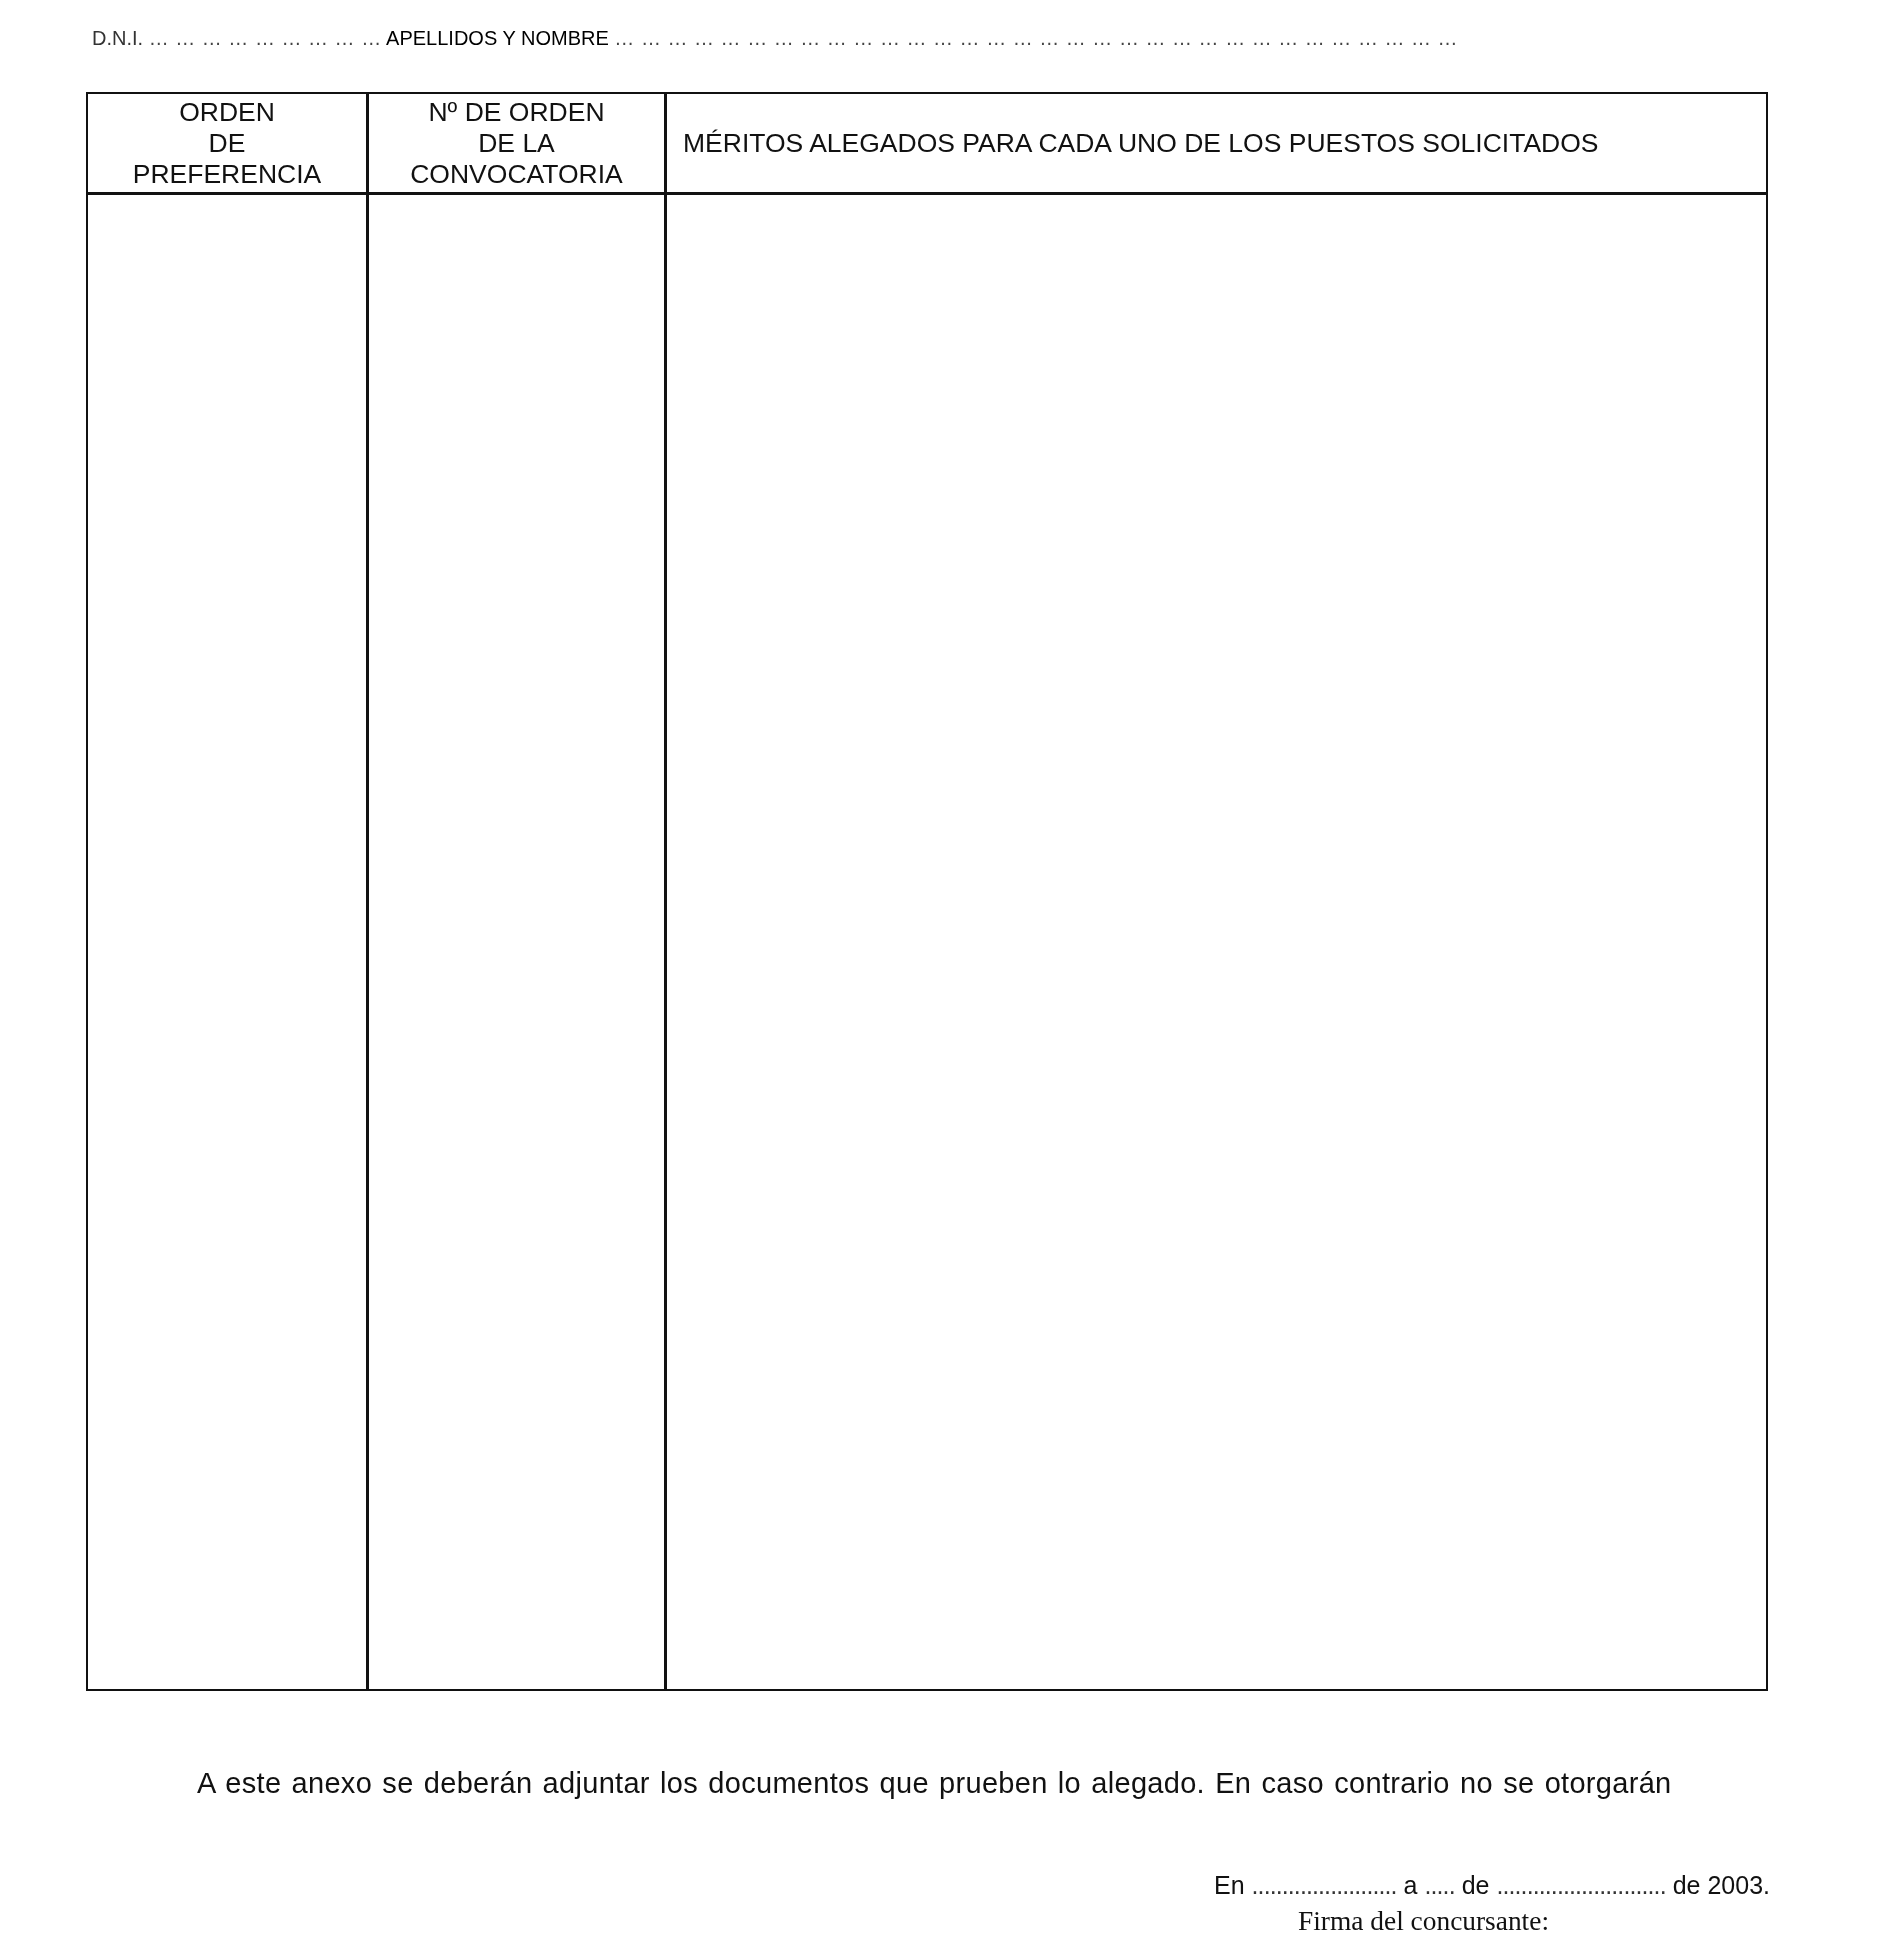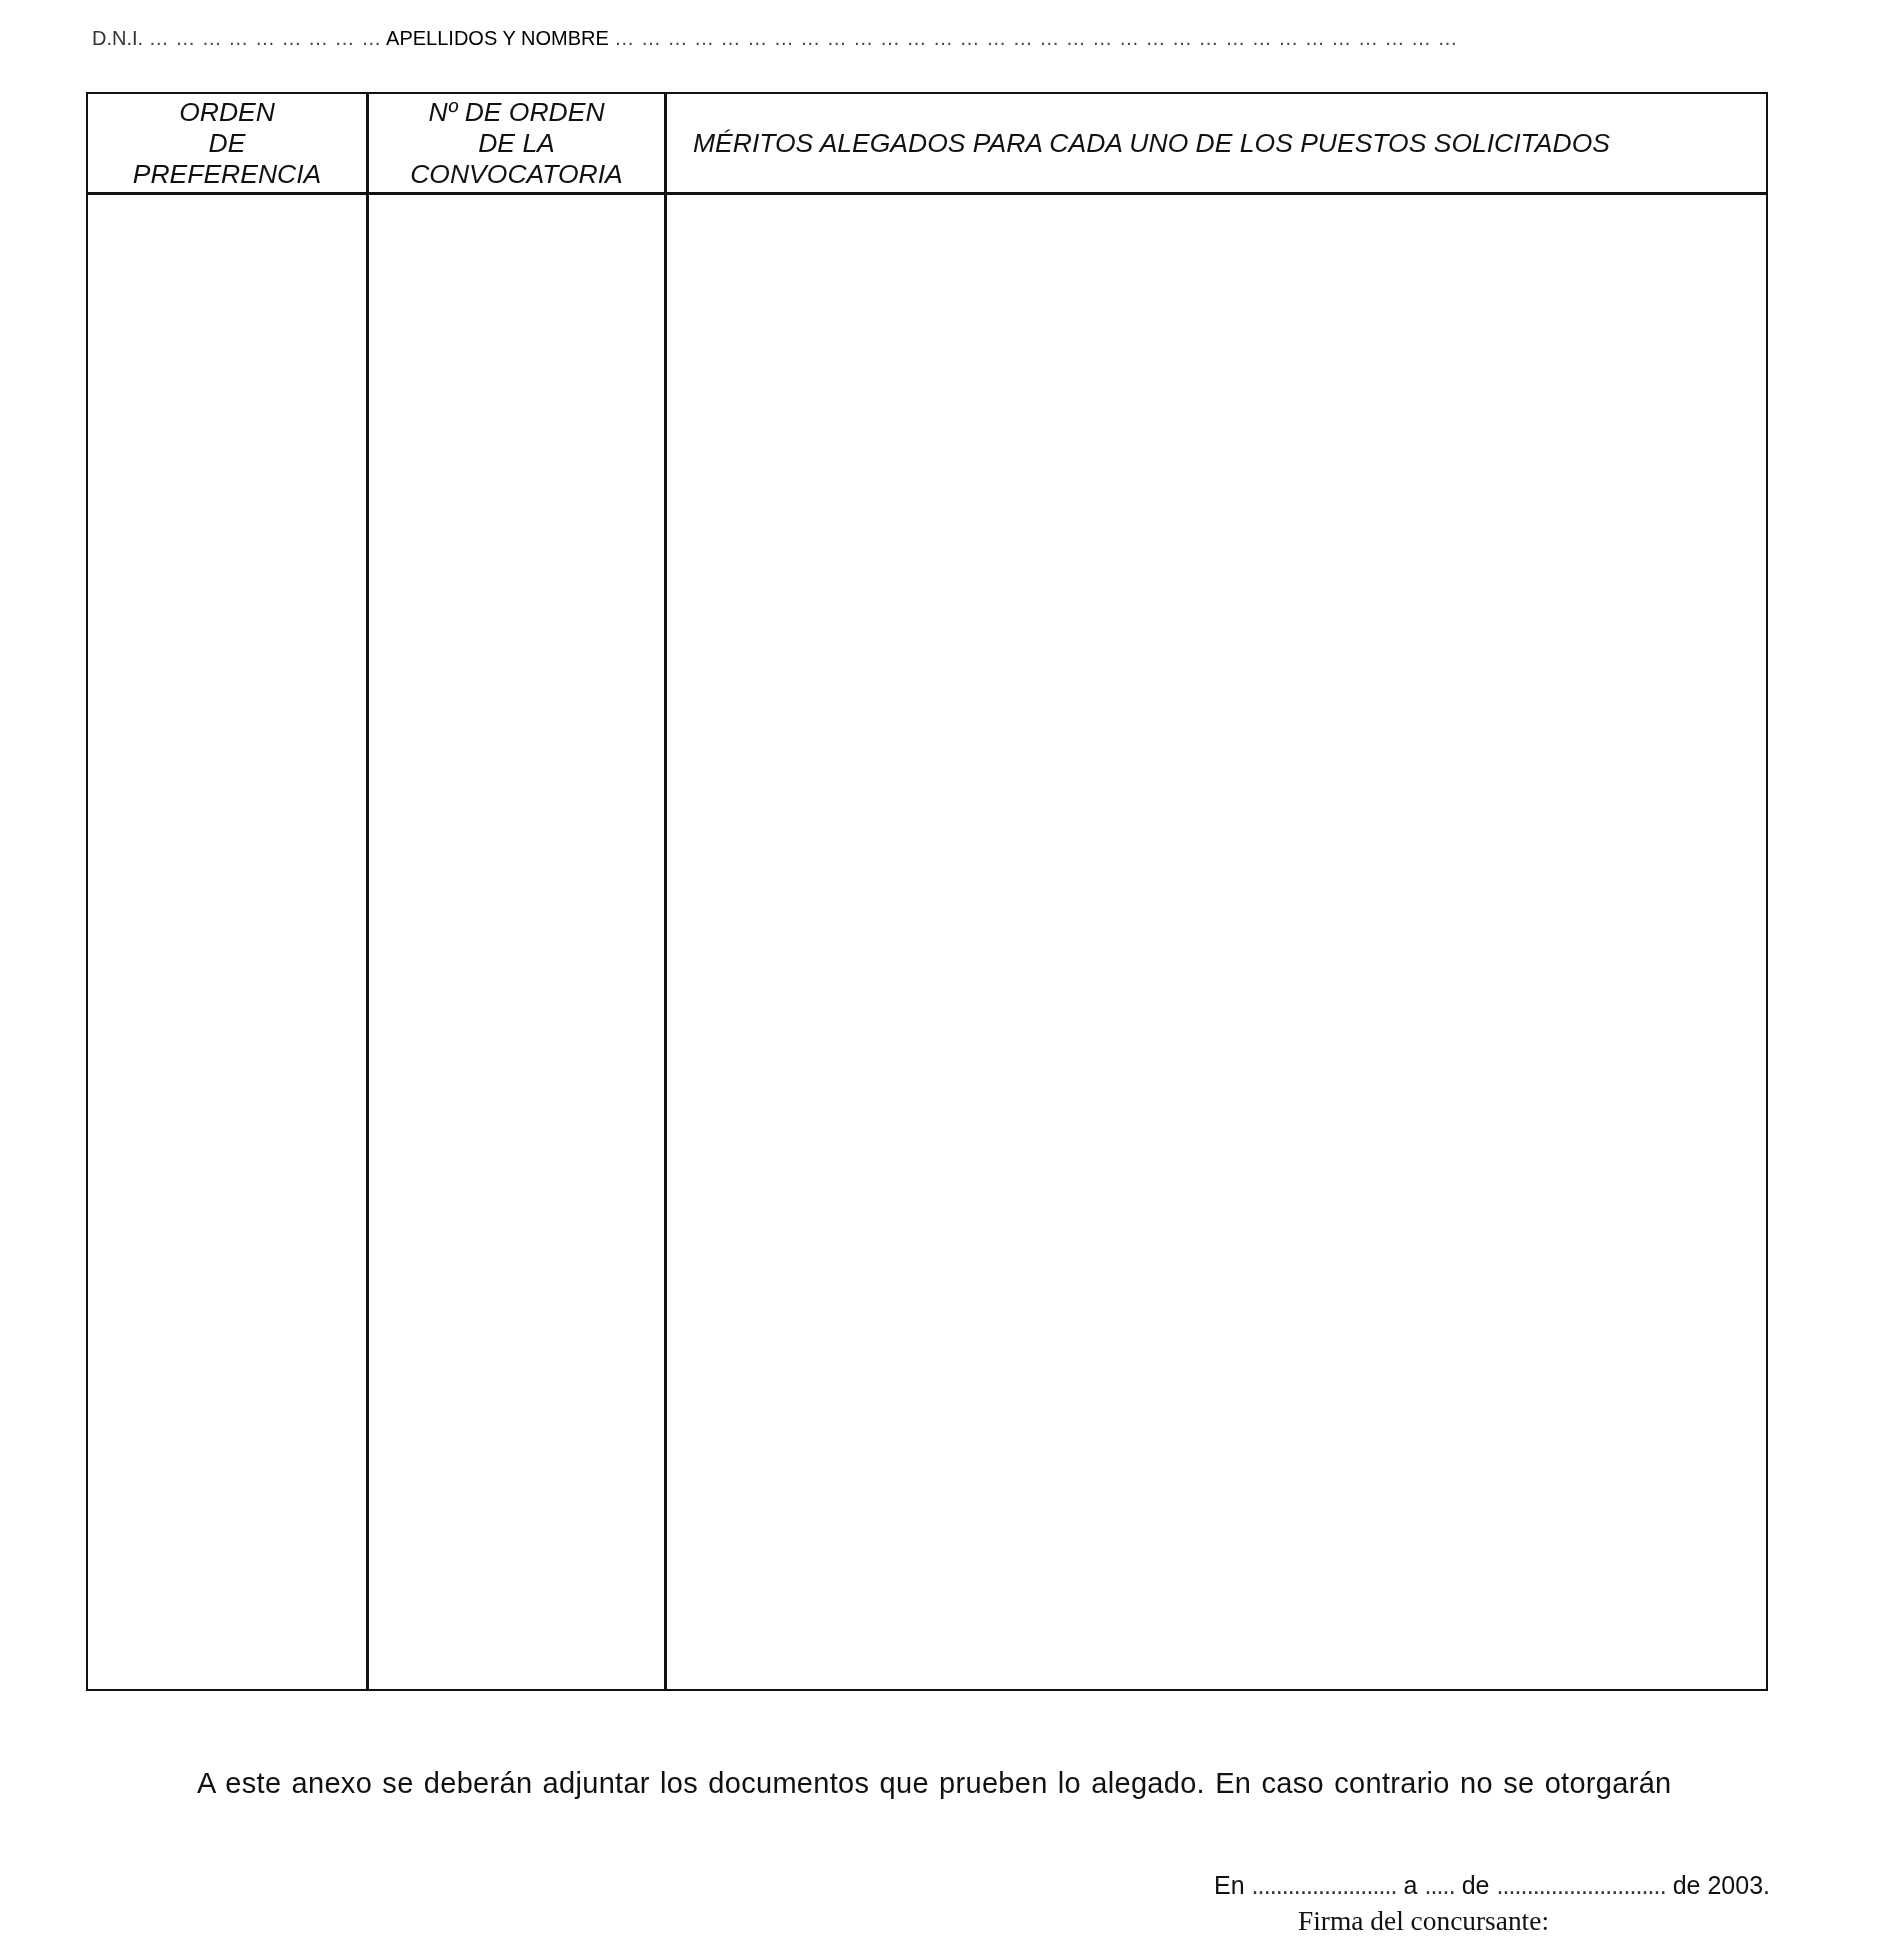--- a/index.html
+++ b/index.html
@@ -64,26 +64,26 @@
     justify-content: center;
     align-items: center;
     font-size: 26.5px;
     line-height: 31px;
     text-align: center;
     color: #111111;
   }
   .hcell.c1 { left: 0; width: 278px; }
   .hcell.c2 { left: 281px; width: 295px; }
   .hcell.c3 {
-    left: 597px;
+    left: 579px;
     right: 0;
     align-items: flex-start;
-    padding-left: 8px;
+    padding-left: 16px;
   }
-  .hcell span { display: block; white-space: nowrap; font-style: italic; }
+  .hcell span { display: block; white-space: nowrap; }
 
   .body-cell {
     position: absolute;
     top: 101px;
     bottom: 0;
   }
   .body-cell.c1 { left: 0; width: 278px; }
   .body-cell.c2 { left: 281px; width: 295px; }
   .body-cell.c3 { left: 579px; right: 0; }
 

